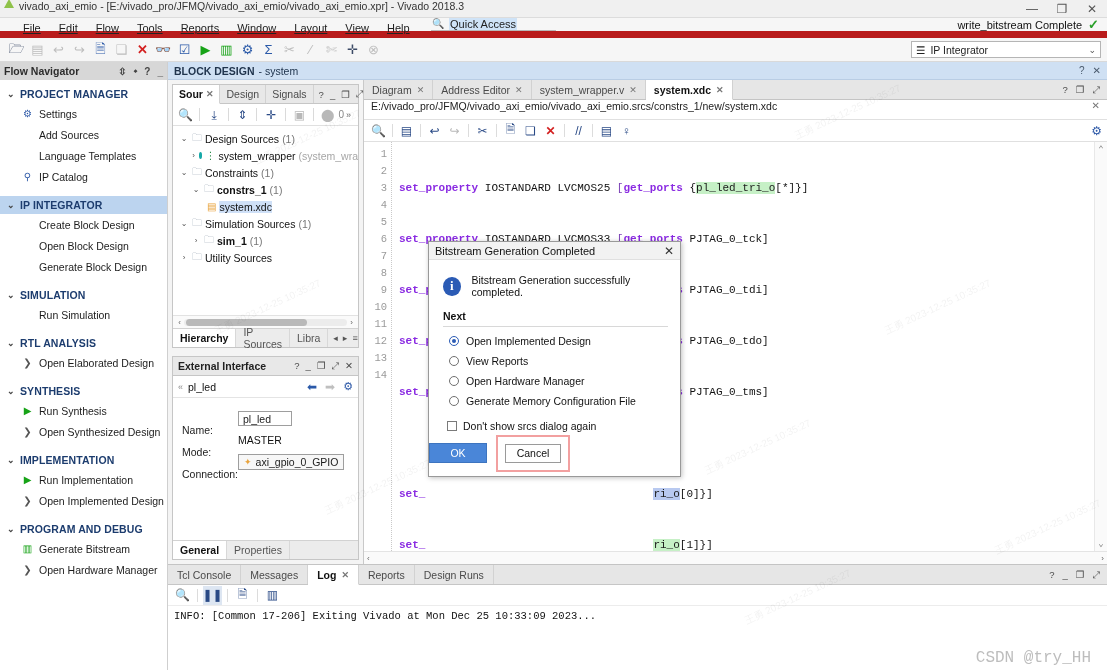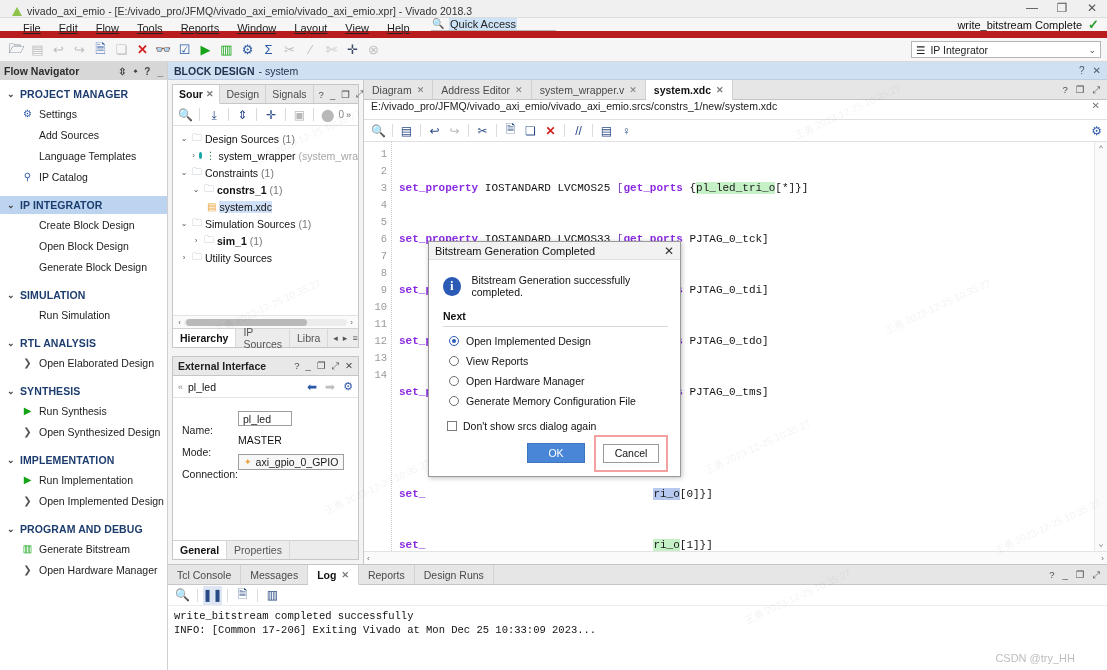--- a/index.html
+++ b/index.html
@@ -9,21 +9,21 @@
     font-family: "Liberation Sans", sans-serif;
     font-size: 11px;
     color: #1b1b1b;
     overflow: hidden;
   }
   .app { position: relative; width: 1107px; height: 670px; }
 
   
   .titlebar {
     height: 18px; background: #f0f0f0; border-bottom: 1px solid #dcdcdc;
-    display: flex; align-items: flex-end; padding-left: 12px; font-size: 10.5px; color: #333;
+    display: flex; align-items: flex-start; padding-left: 4px; font-size: 10.5px; color: #333;
   }
   .titlebar .tri {
     width: 0; height: 0; border-left: 5px solid transparent; border-right: 5px solid transparent;
     border-bottom: 9px solid #8fc24a; margin-right: 5px; position: relative; top: -1px;
   }
   .titlebar .ttxt { white-space: nowrap; }
   .win-btns { margin-left: auto; display: flex; }
   .win-btns div {
     width: 30px; height: 18px; display: flex; align-items: center; justify-content: center;
     font-size: 12px; color: #555;
@@ -230,22 +230,22 @@
   .ctabs .cctl { margin-left: auto; display: flex; align-items: center; gap: 8px; padding: 0 7px; color: #4a4a4a; font-size: 9.5px; }
   .ctools { height: 21px; background: #fff; display: flex; align-items: center; padding: 0 5px; gap: 2px; border-bottom: 1px solid #ececec; }
   .ct { width: 19px; height: 19px; display: flex; align-items: center; justify-content: center; color: #2a4a86; font-size: 12px; }
   .ct.on { background: #dde6f2; }
   .ct-sep { width: 1px; height: 13px; background: #dcdcdc; margin: 0 3px; }
   .clog {
     flex: 1; background: #fff; padding: 4px 6px; font-family: "Liberation Mono", monospace;
     font-size: 10.5px; line-height: 13.5px; color: #111; overflow: hidden; position: relative;
   }
   .watermark-csdn {
-    position: absolute; right: 32px; bottom: 5px; color: #bdbdbd; font-size: 11px;
-    font-family: Liberation Sans, sans-serif;
+    position: absolute; right: 16px; bottom: 5px; color: #bdbdbd; font-size: 16px;
+    font-family: Liberation Mono, monospace;
   }
 
   
   .overlay-dialog {
     position: absolute; left: 428px; top: 241px; width: 253px; height: 236px;
     background: #f2f2f2; border: 1px solid #999; box-shadow: 1px 1px 5px rgba(0,0,0,.25);
     display: flex; flex-direction: column; z-index: 50;
   }
   .dlg-title {
     height: 20px; background: #f2f2f2; display: flex; align-items: center; padding: 0 6px;
@@ -261,21 +261,21 @@
   }
   .dlg-msg .mt { font-size: 10.5px; color: #111; }
   .dlg-next { padding: 2px 12px 0 14px; font-size: 10.5px; font-weight: bold; color: #111; }
   .dlg-sep { height: 1px; background: #d8d8d8; margin: 4px 12px 4px 14px; }
   .dlg-opt { display: flex; align-items: center; gap: 7px; padding: 4px 12px 4px 20px; font-size: 10.5px; color: #111; }
   .radio { width: 10px; height: 10px; border-radius: 50%; border: 1px solid #6f6f6f; background: #fff; position: relative; flex: none; }
   .radio.on { border-color: #2b5bb5; }
   .radio.on::after { content: ""; position: absolute; left: 2px; top: 2px; width: 4px; height: 4px; border-radius: 50%; background: #2b5bb5; }
   .dlg-chk { display: flex; align-items: center; gap: 6px; padding: 9px 12px 0 18px; font-size: 10.5px; color: #111; }
   .cbox { width: 10px; height: 10px; border: 1px solid #7a7a7a; background: #fff; flex: none; }
-  .dlg-btns { height: 44px; display: flex; align-items: center; justify-content: flex-end; gap: 9px; padding: 0 12px 2px 0; }
+  .dlg-btns { height: 44px; display: flex; align-items: center; gap: 9px; padding: 0 12px 2px 0; }
   .btn-ok {
     width: 58px; height: 20px; background: #4a86d8; color: #fff; border: 1px solid #3d74bf;
     display: flex; align-items: center; justify-content: center; font-size: 10.5px;
   }
   .btn-cancel-wrap { border: 2px solid #f2a0a0; padding: 7px 7px; display: flex; align-items: center; justify-content: center; }
   .btn-cancel {
     width: 56px; height: 19px; background: #fff; border: 1px solid #9a9a9a; color: #111;
     display: flex; align-items: center; justify-content: center; font-size: 10.5px;
   }
   u { text-decoration: underline; }
@@ -755,21 +755,20 @@
         <div class="ctools">
           <div class="ct">🔍</div>
           <div class="ct-sep"></div>
           <div class="ct on">❚❚</div>
           <div class="ct-sep"></div>
           <div class="ct">🗎</div>
           <div class="ct-sep"></div>
           <div class="ct">▥</div>
         </div>
         <div class="clog">
-          <div>write_bitstream completed successfully</div>
           <div>INFO: [Common 17-206] Exiting Vivado at Mon Dec 25 10:33:09 2023...</div>
           <div class="watermark-csdn">CSDN @try_HH</div>
         </div>
       </div>
     </div>
   </div>
 
   <div class="overlay-dialog">
     <div class="dlg-title">
       <span>Bitstream Generation Completed</span>

